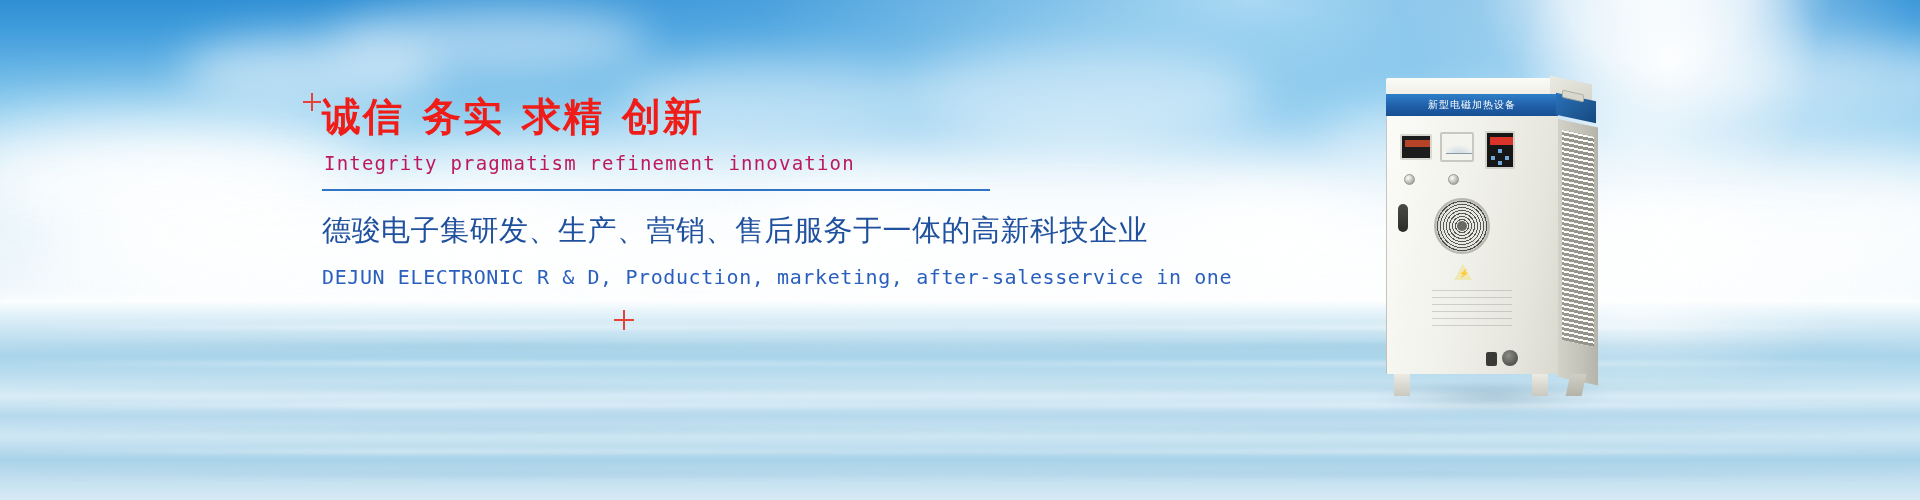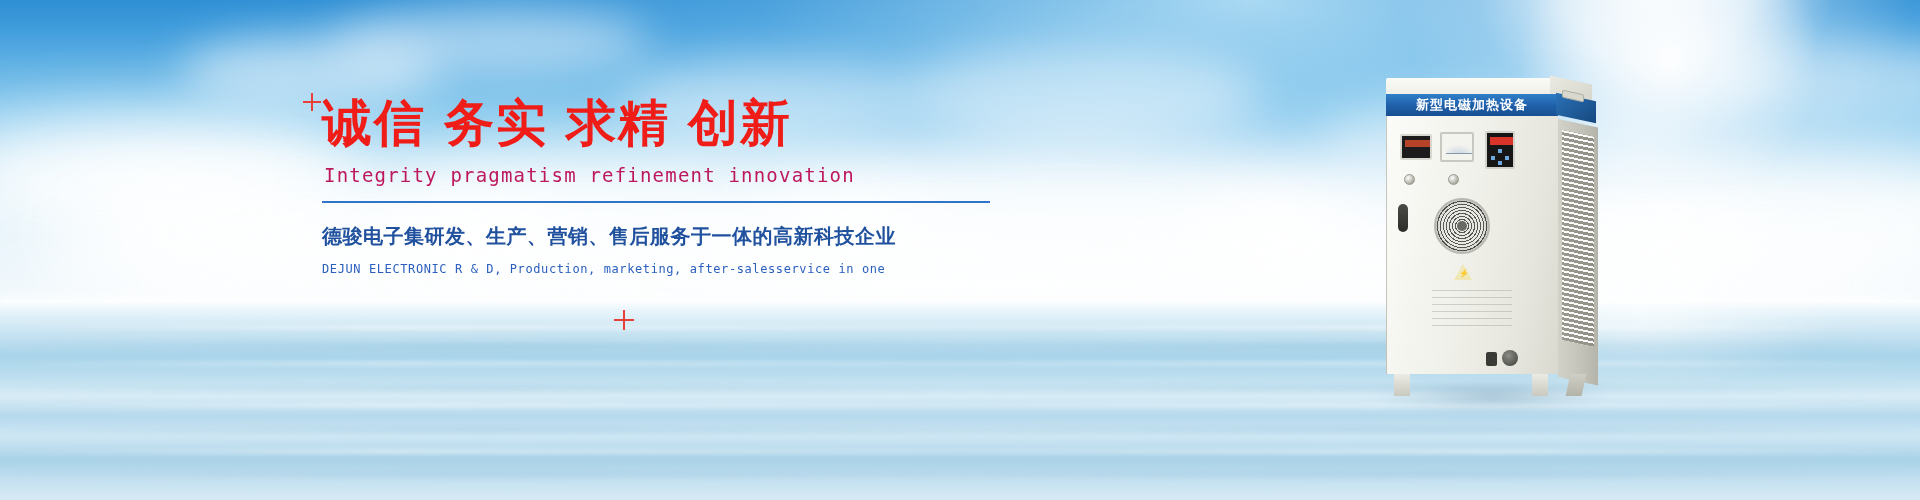--- a/index.html
+++ b/index.html
@@ -72,21 +72,21 @@
     background:radial-gradient(ellipse 210px 90px at 50% 0%, rgba(255,255,255,0.85) 0%, rgba(255,255,255,0.3) 50%, rgba(255,255,255,0) 100%);
     filter:blur(10px);
   }
 
   
   .textblock { position:absolute; left:318px; top:96px; width:700px; }
 
   .headline {
     color:#ef1c17;
     font-family:"DejaVu Sans", sans-serif;
-    font-size:50px;
+    font-size:39px;
     font-weight:700;
     letter-spacing:2px;
     line-height:1.08;
     white-space:nowrap;
     margin-left:4px;
   }
   .headline .gap { display:inline-block; width:18px; }
 
   .tagline-en {
     color:#be185d;
@@ -101,32 +101,31 @@
   .divider {
     width:668px; height:2px;
     background:#2f74c8;
     margin-top:15px;
     margin-left:4px;
   }
 
   .subtitle-cn {
     color:#20519e;
     font-family:"DejaVu Serif", serif;
-    font-size:20px;
+    font-size:29px;
     letter-spacing:0.5px;
     margin-top:20px;
     margin-left:4px;
     white-space:nowrap;
-    font-weight:bold;
   }
 
   .subtitle-en {
     color:#2a5fbe;
     font-family:"DejaVu Sans Mono", monospace;
-    font-size:12px;
+    font-size:20px;
     letter-spacing:0.6px;
     line-height:1.85;
     margin-top:8px;
     margin-left:4px;
     white-space:nowrap;
   }
 
   
   .plus { position:absolute; }
   .plus::before, .plus::after {
@@ -156,21 +155,21 @@
   }
 
   .m-band {
     position:absolute; left:4px; top:16px; width:172px; height:22px;
     background:linear-gradient(180deg,#2f7fc9 0%, #1f5fa8 55%, #184f92 100%);
     display:flex; align-items:center; justify-content:center;
   }
   .m-band span {
     color:#ffffff;
     font-family:"DejaVu Sans", sans-serif;
-    font-size:13px; font-weight:700; letter-spacing:1px;
+    font-size:10px; font-weight:400; letter-spacing:1px;
     white-space:nowrap;
   }
   .m-band-side {
     position:absolute; left:174px; top:19px; width:40px; height:22px;
     background:linear-gradient(135deg,#2a72b8 0%, #16487f 100%);
     transform:skewY(12deg);
   }
 
   .m-front {
     position:absolute; left:4px; top:38px; width:172px; height:258px;

